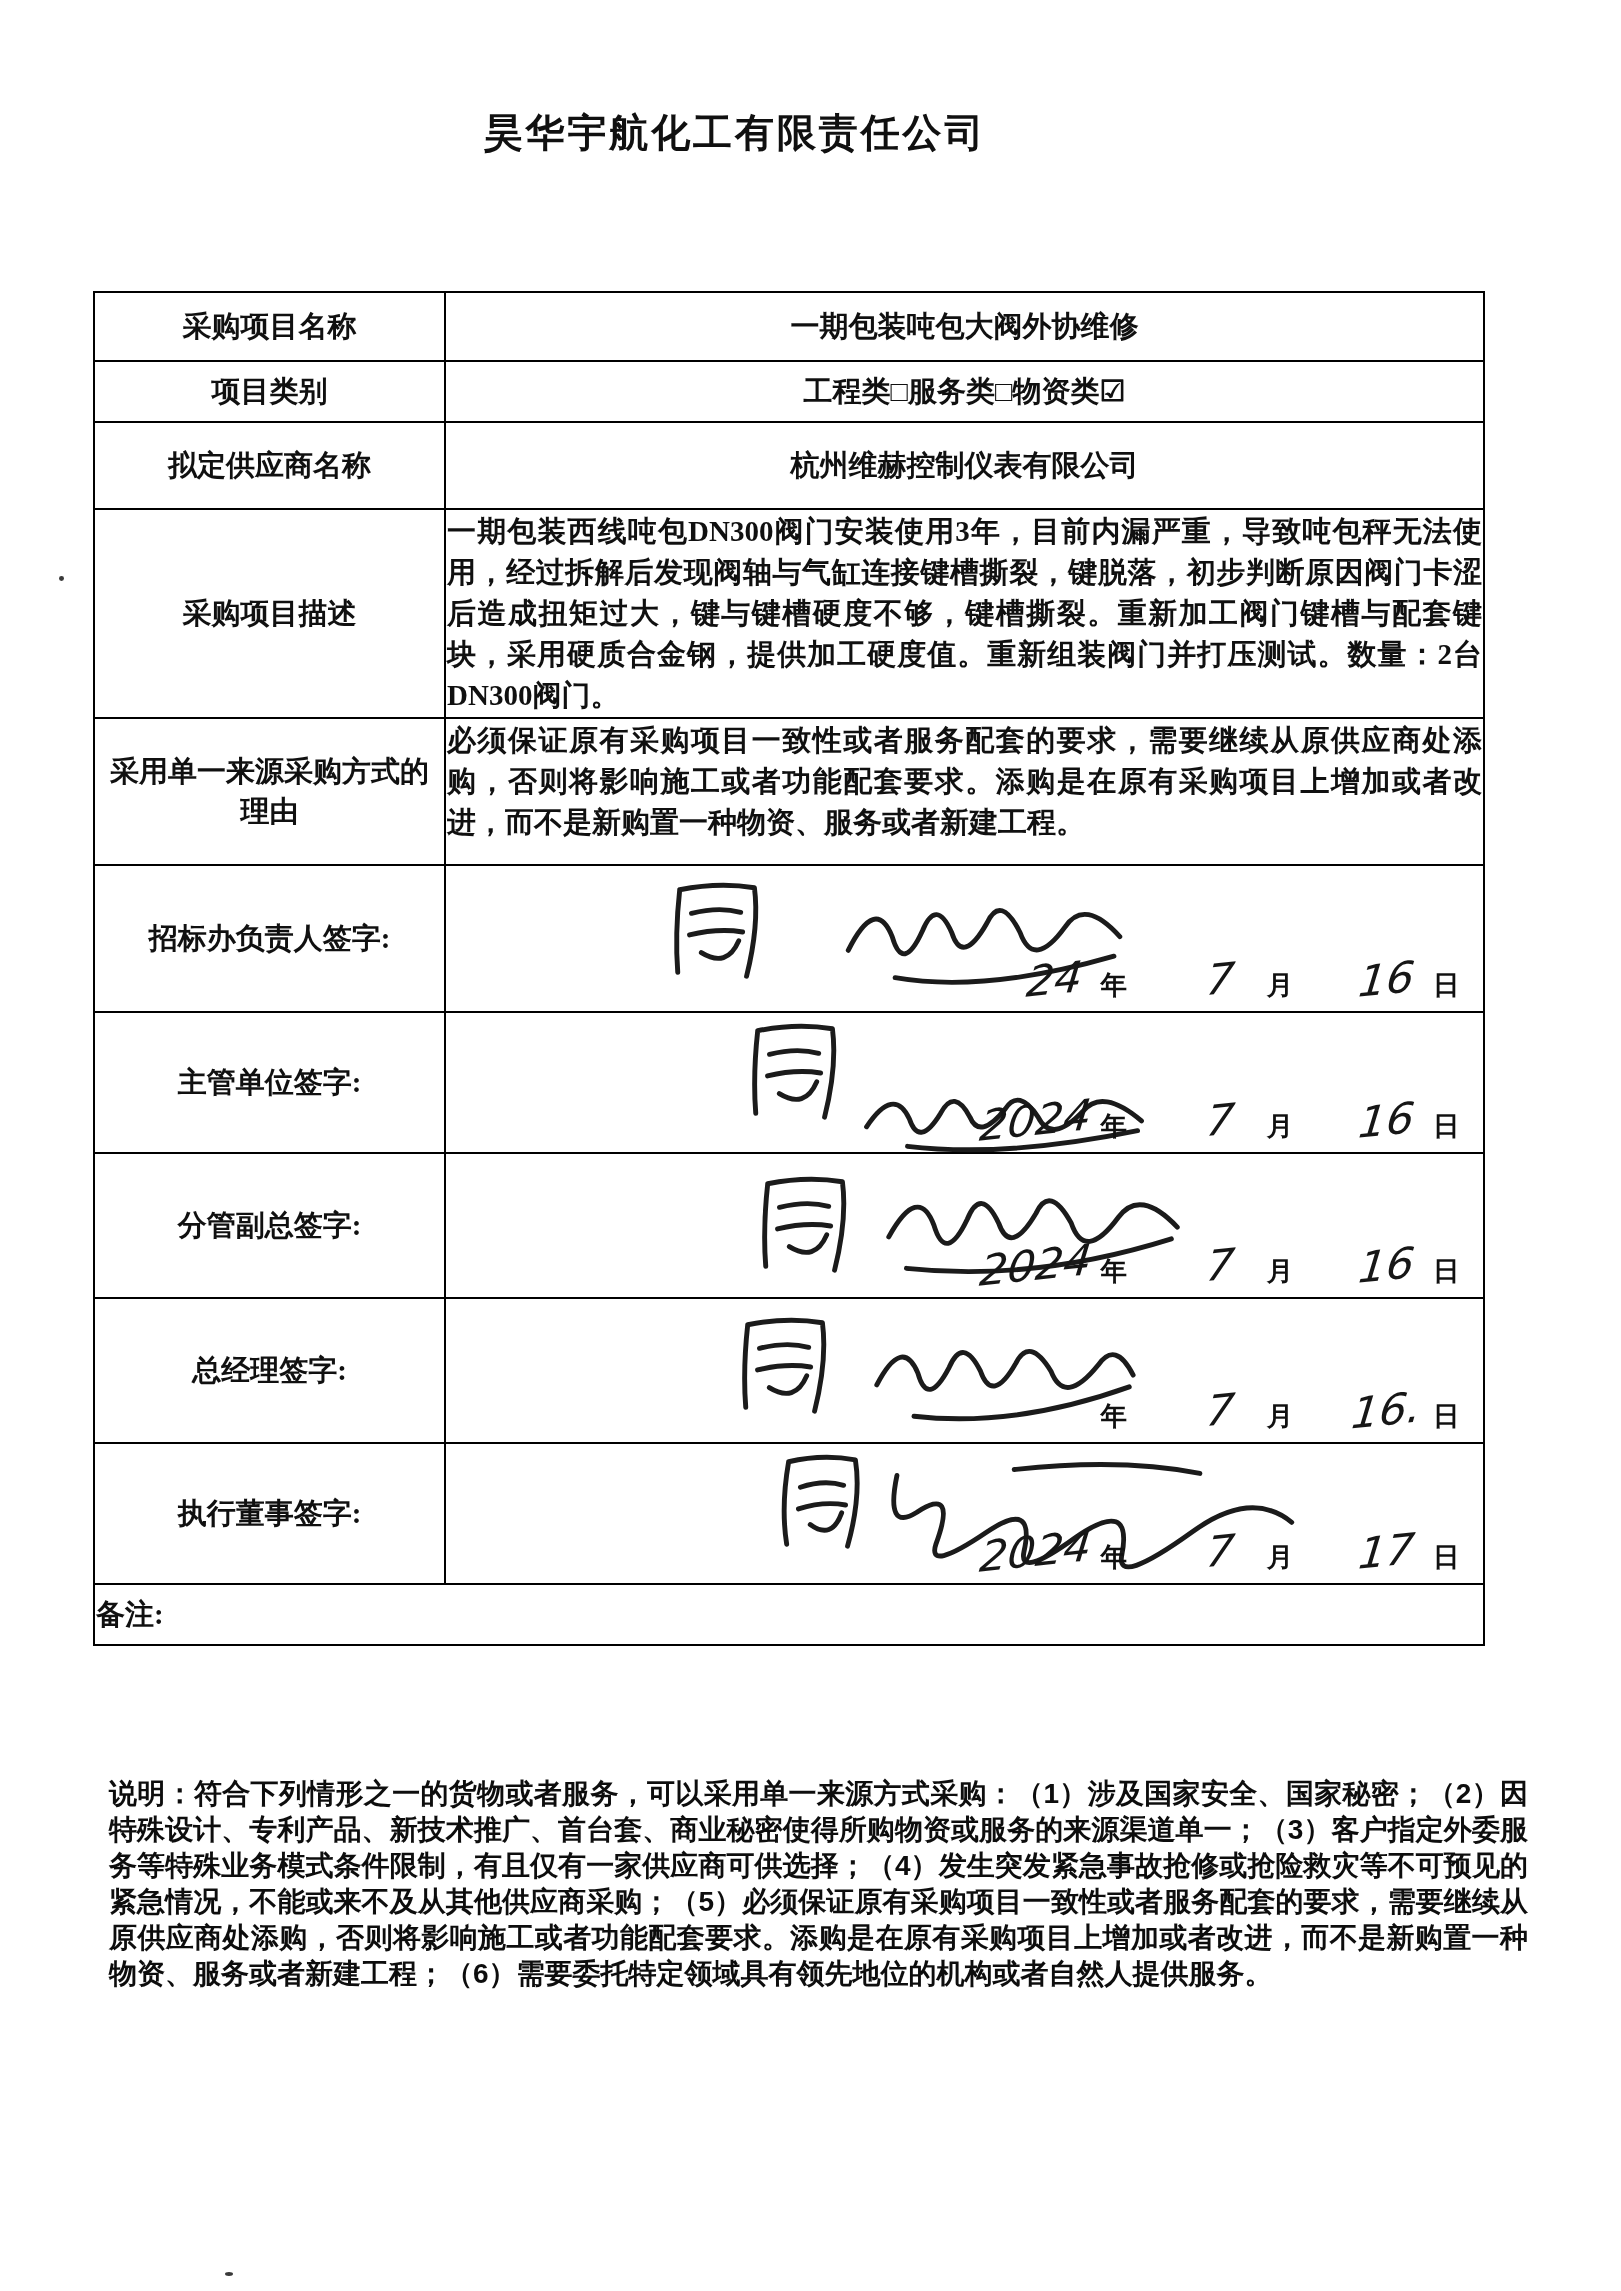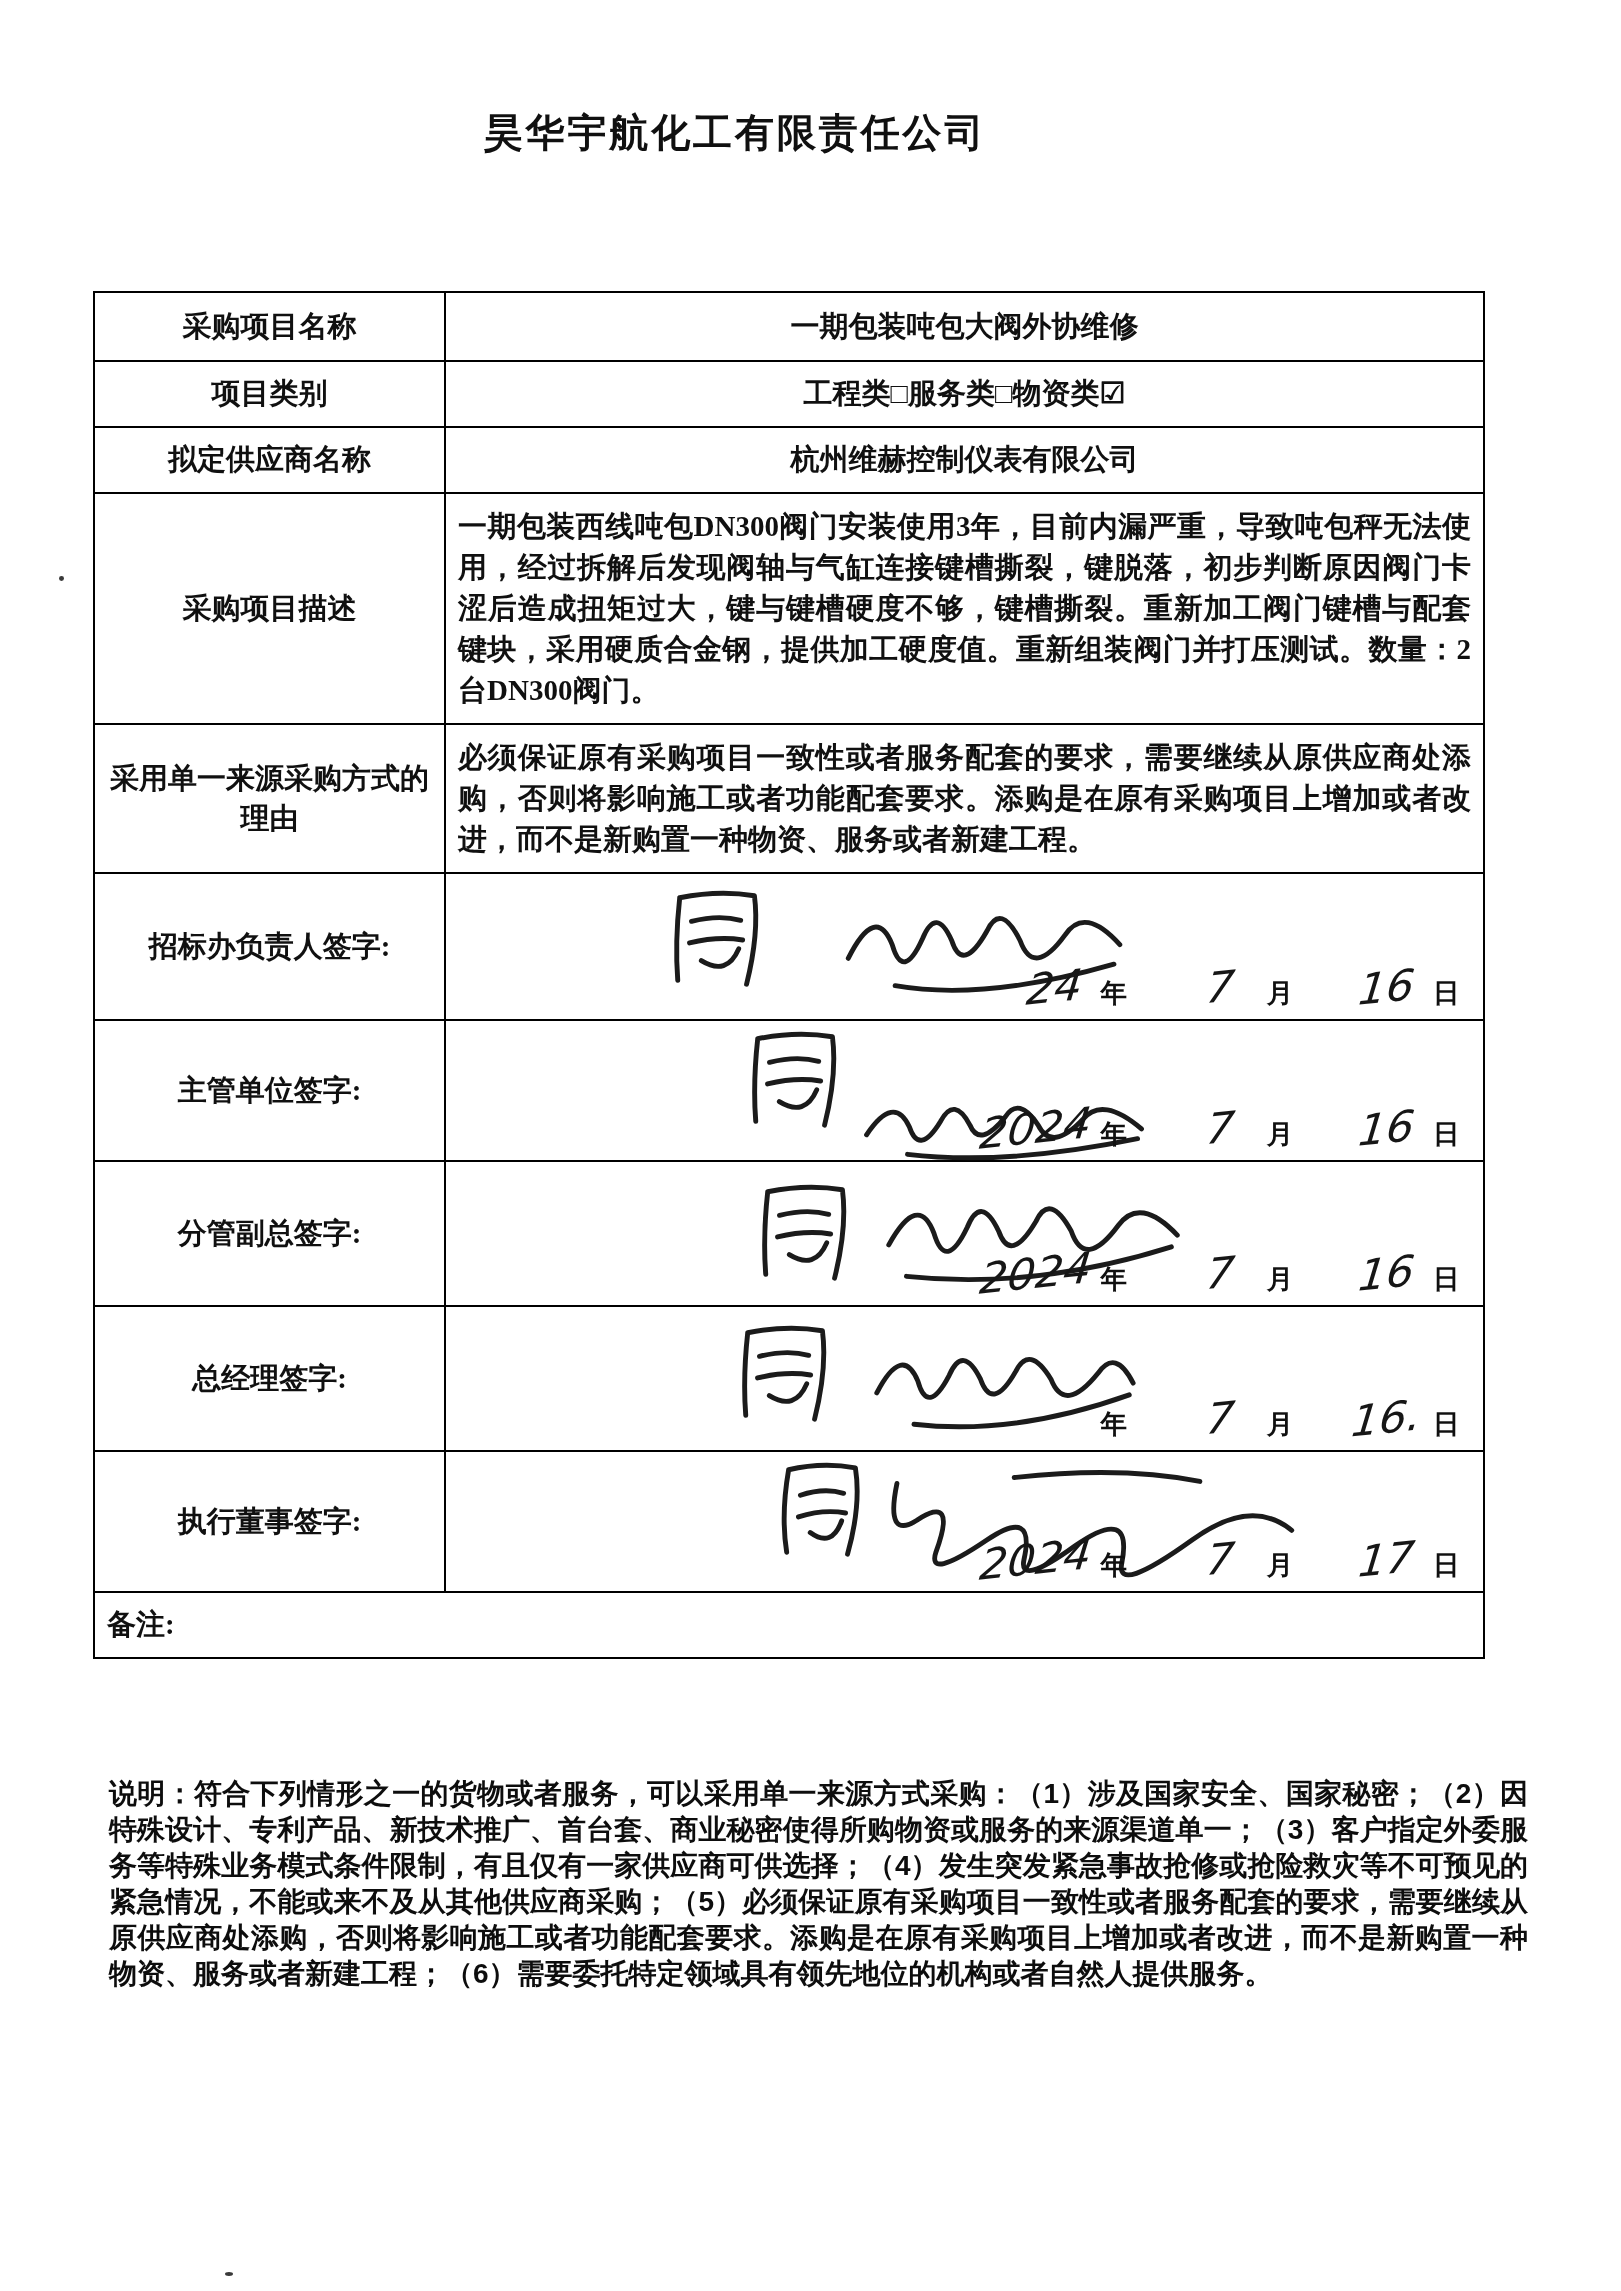--- a/index.html
+++ b/index.html
@@ -14,23 +14,23 @@
   }
   .subtitle {
     position:absolute; top:231px; left:0; width:1274px; text-align:center;
     font-weight:bold; font-size:32px; letter-spacing:2.9px;
   }
   table.form {
     position:absolute; left:93px; top:291px; width:1392px;
     border-collapse:collapse; table-layout:fixed;
     border:2.9px solid #000;
   }
-  table.form td { border:2.5px solid #000; padding:12px; }
+  table.form td { border:2.5px solid #000; padding:1px; }
   col.c-label { width:351px; }
-  .h70{height:69px} .h74{height:61px} .h72{height:52px} .h103{height:101px}
+  .h70{height:69px} .h74{height:61px} .h72{height:87px} .h103{height:101px}
   .h213{height:209px} .h150{height:147px} .h144{height:141px} .h148{height:145px}
   td.lbl {
     text-align:center; vertical-align:middle;
     font-size:29px; font-weight:bold; padding:0 17.6px;
   }
   td.val-c { text-align:center; vertical-align:middle; font-size:29px; font-weight:bold; }
   td.val-p {
     padding:7.8px 13.7px 5.9px 15.7px; font-size:29px; line-height:41px;
     font-weight:bold; text-align:justify; vertical-align:top;
   }

